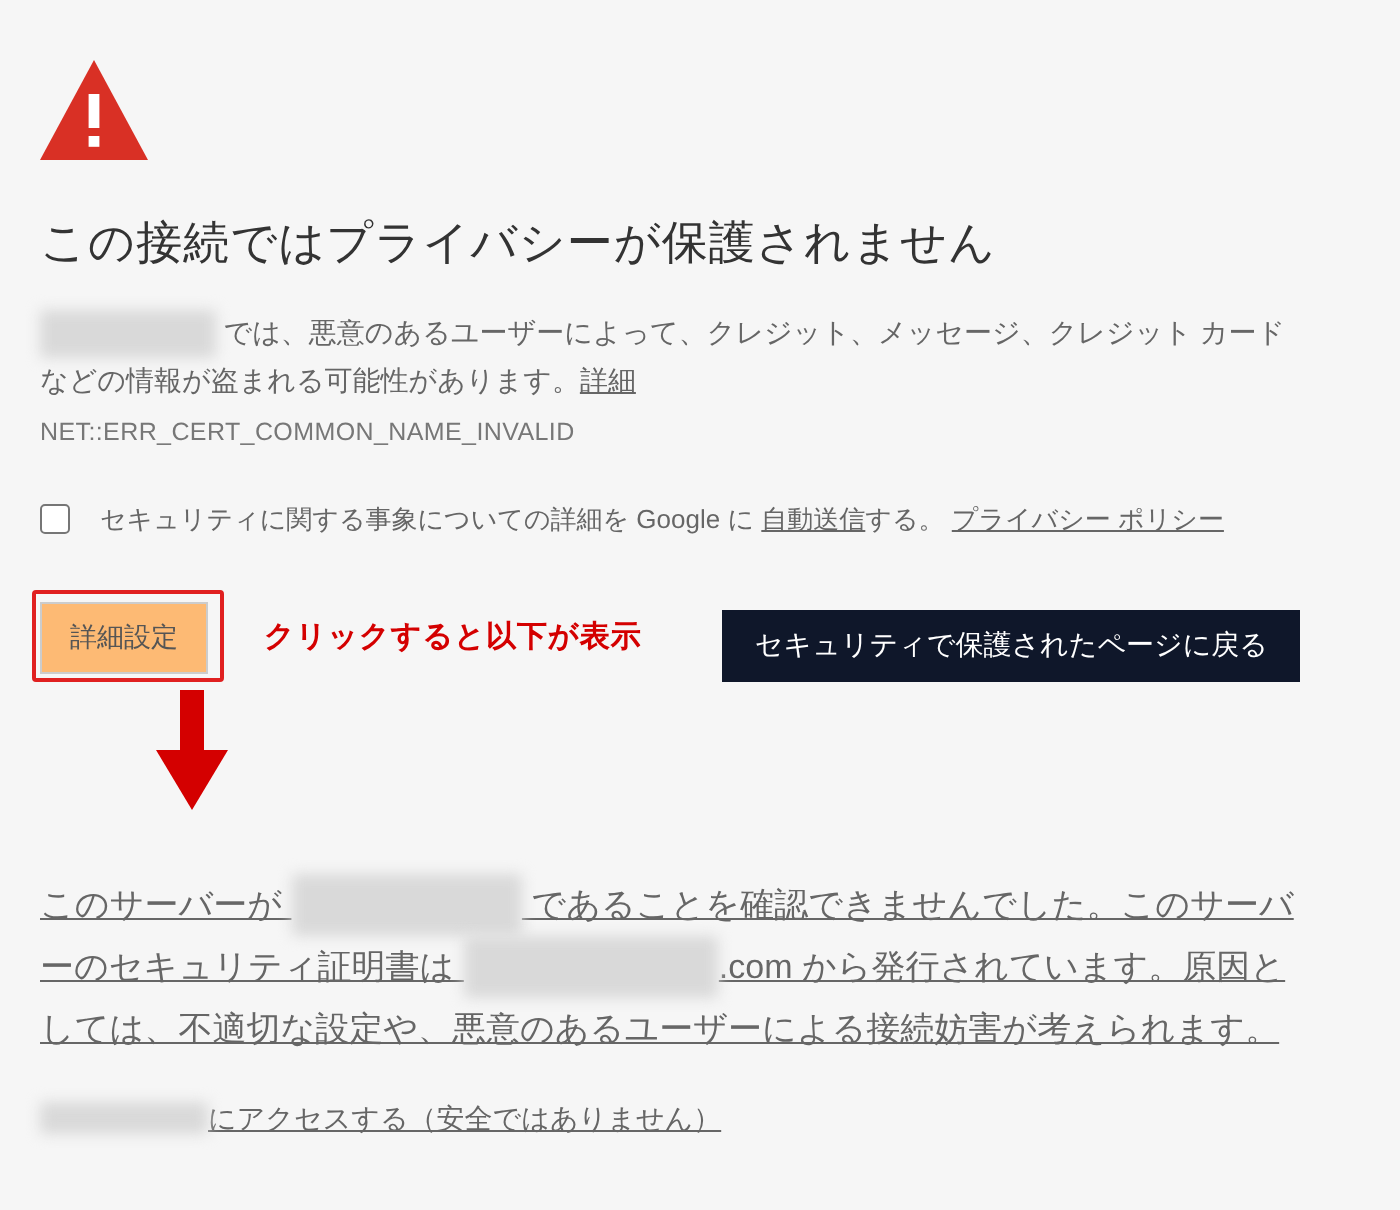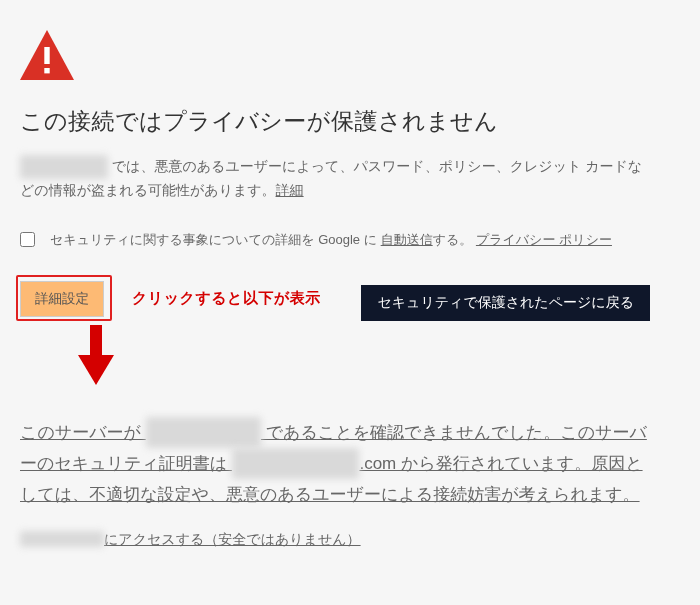--- a/index.html
+++ b/index.html
@@ -82,23 +82,24 @@
     <svg viewBox="0 0 54 50" width="54" height="50">
       <polygon points="27,0 54,50 0,50" fill="#d93025"></polygon>
       <rect x="24.3" y="17" width="5.4" height="17" fill="#fff"></rect>
       <rect x="24.3" y="38" width="5.4" height="5.4" fill="#fff"></rect>
     </svg>
   </div>
 
   <h1>この接続ではプライバシーが保護されません</h1>
 
   <p class="body-txt">
-    <span class="redact">xxx xxxxxxxxx</span><span> では、悪意のあるユーザーによって、パスワード、ポリシー、クレジット カードなどの情報が盗まれる可能性があります。</span><a href="#" class="link">詳細</a>
+    <span class="redact">xxx xxxxxxxxx</span><span> では、悪意のあるユーザーによって、クレジット、メッセージ、クレジット カードなどの情報が盗まれる可能性があります。</span><a href="#" class="link">詳細</a>
   </p>
 
+  <div class="err-code">NET::ERR_CERT_COMMON_NAME_INVALID</div>
 
   <div class="opt-row">
     <input type="checkbox" style="">
     <span>
       <span>セキュリティに関する事象についての詳細を Google に</span>
       <a href="#" class="link">自動送信</a><span>する。</span>
       <a href="#" class="link">プライバシー ポリシー</a>
     </span>
   </div>
 

